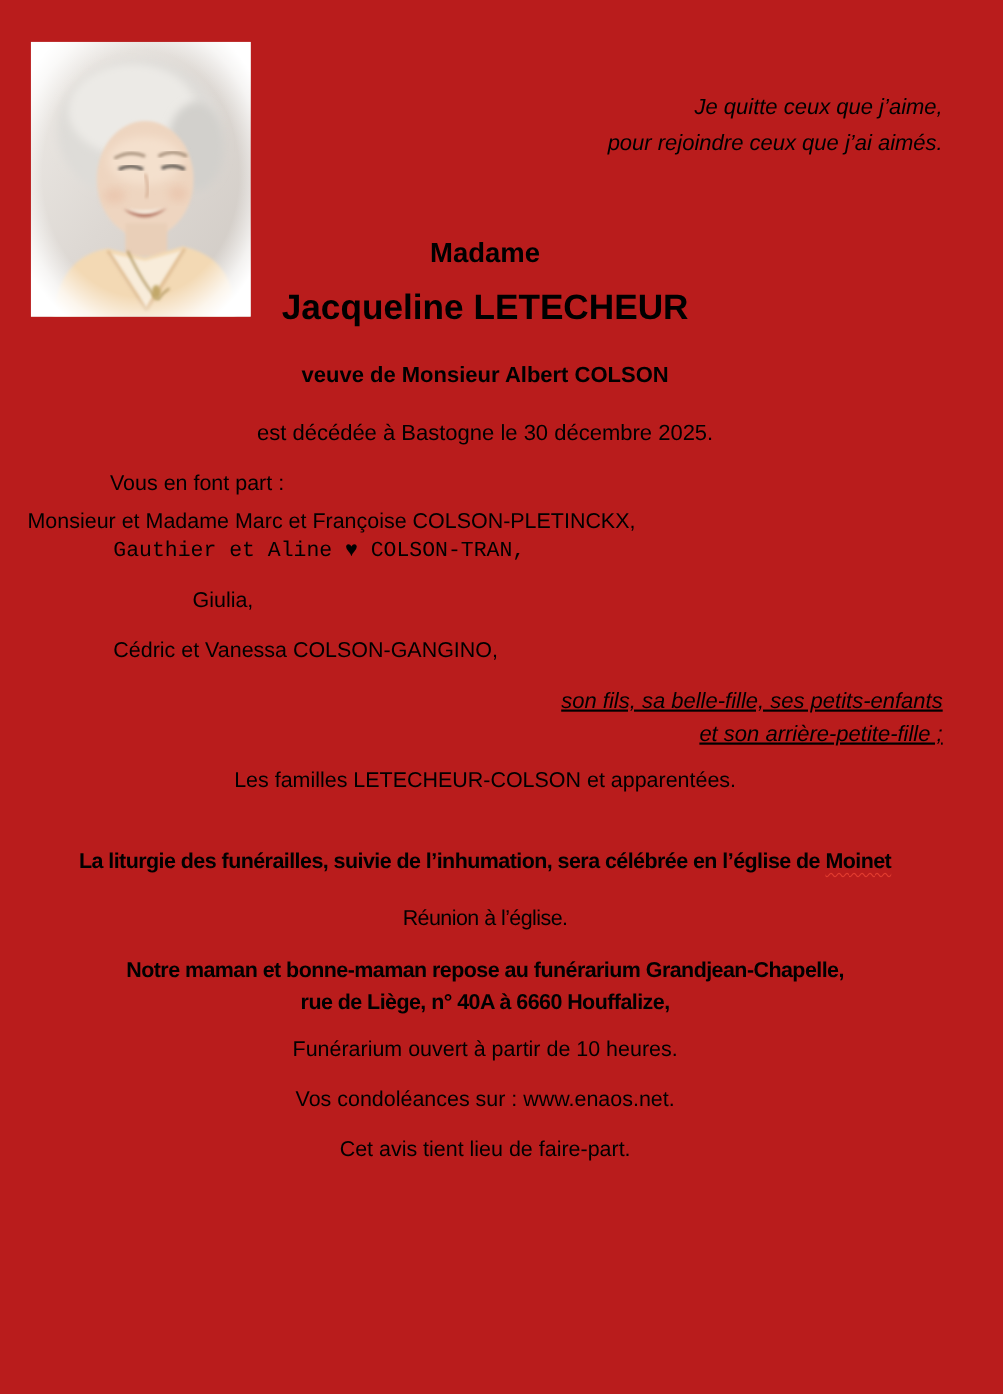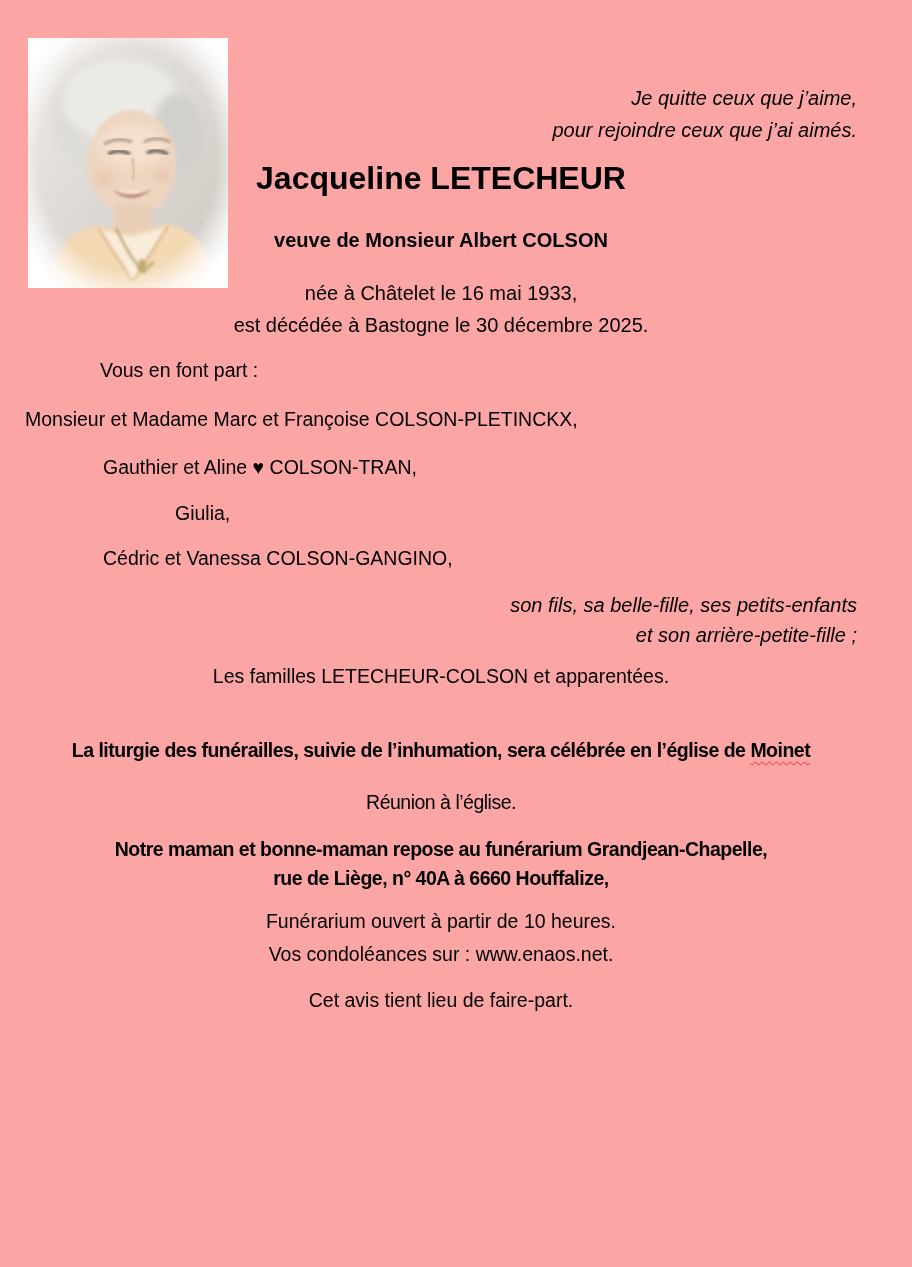--- a/index.html
+++ b/index.html
@@ -13,21 +13,21 @@
     font-family: "Liberation Sans", "DejaVu Sans", sans-serif;
     color: #000000;
     overflow: hidden;
   }
   .page {
     position: relative;
     width: 912px;
     height: 1267px;
     box-sizing: border-box;
     padding: 82px 55px 0 25px;
-    background: #fca5a5;
+    background: #b91c1c;
   }
   .photo {
     position: absolute;
     left: 28px;
     top: 38px;
     width: 200px;
     height: 250px;
   }
   .epigraph {
     text-align: right;
@@ -57,30 +57,31 @@
   .birth-death {
     margin-top: 23px;
     font-size: 20px;
     line-height: 32px;
   }
   .body-line {
     font-size: 19.5px;
     line-height: 26px;
   }
   .intro-line   { margin-top: 16px; padding-left: 75px; }
-  .fam-1        { margin-top: 23px; }
-  .fam-2        { margin-top: 22px; padding-left: 78px; }
+  .fam-1        { margin-top: 9px; }
+  .fam-2        { padding-left: 78px; font-family: Liberation Mono, monospace; }
   .fam-3        { margin-top: 19px; padding-left: 78px; }
   .fam-4        { margin-top: 20px; padding-left: 150px; }
   .relations {
     margin-top: 19px;
     text-align: right;
     font-style: italic;
     font-size: 20px;
     line-height: 30px;
+    text-decoration: underline;
   }
   .families-line { margin-top: 13px; text-align: center; }
   .narrow { letter-spacing: -0.5px; }
   .liturgy-block {
     margin-top: 47px;
     font-weight: bold;
     font-size: 19.5px;
     line-height: 29px;
   }
   .squiggle {
@@ -95,21 +96,21 @@
     font-size: 19.5px;
     line-height: 26px;
   }
   .repose-block {
     margin-top: 20px;
     font-weight: bold;
     font-size: 19.5px;
     line-height: 29px;
   }
   .open-line        { margin-top: 15px; }
-  .condolences-line { margin-top: 7px; }
+  .condolences-line { margin-top: 19px; }
   .notice-line      { margin-top: 20px; }
 </style>
 </head>
 <body>
 
 <div class="page">
 
   <svg class="photo" viewBox="0 0 200 250" xmlns="http://www.w3.org/2000/svg" aria-hidden="true">
     <defs>
       <filter id="soft" x="-30%" y="-30%" width="160%" height="160%">
@@ -164,25 +165,25 @@
     <ellipse cx="114" cy="228" rx="4" ry="7" fill="#c2a86a" filter="url(#soft2)"></ellipse>
 
     <rect x="0" y="0" width="200" height="250" fill="url(#vignette)"></rect>
   </svg>
 
   <div class="epigraph">
     <div>Je quitte ceux que j’aime,</div>
     <div>pour rejoindre ceux que j’ai aimés.</div>
   </div>
 
+  <div class="title-madame center">Madame</div>
   <div class="deceased-name center">Jacqueline LETECHEUR</div>
   <div class="widow-line center">veuve de Monsieur Albert COLSON</div>
 
   <div class="birth-death center">
-    <div>née à Châtelet le 16 mai 1933,</div>
     <div>est décédée à Bastogne le 30 décembre 2025.</div>
   </div>
 
   <div class="body-line intro-line">Vous en font part :</div>
 
   <div class="body-line fam-1">Monsieur et Madame Marc et Françoise COLSON-PLETINCKX,</div>
 
   <div class="body-line fam-2">
     <span>Gauthier et Aline</span>
     <span>♥</span>

